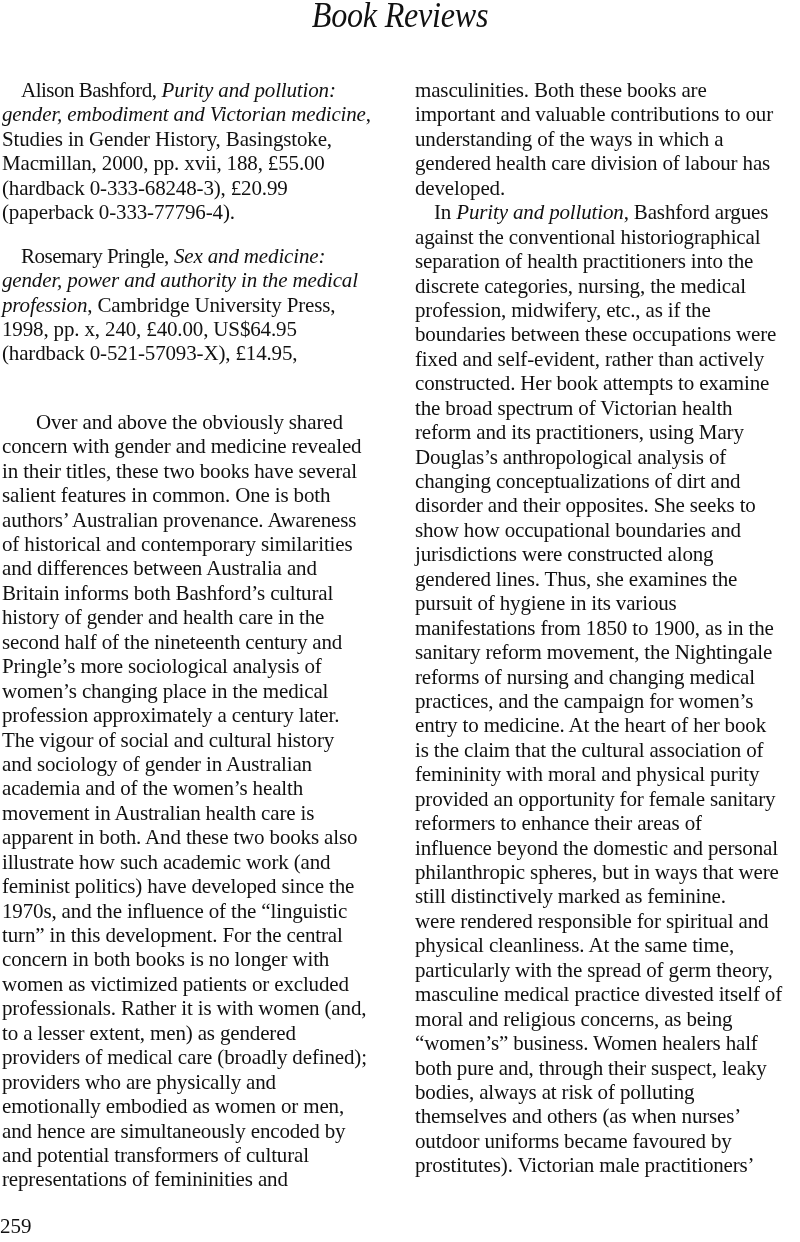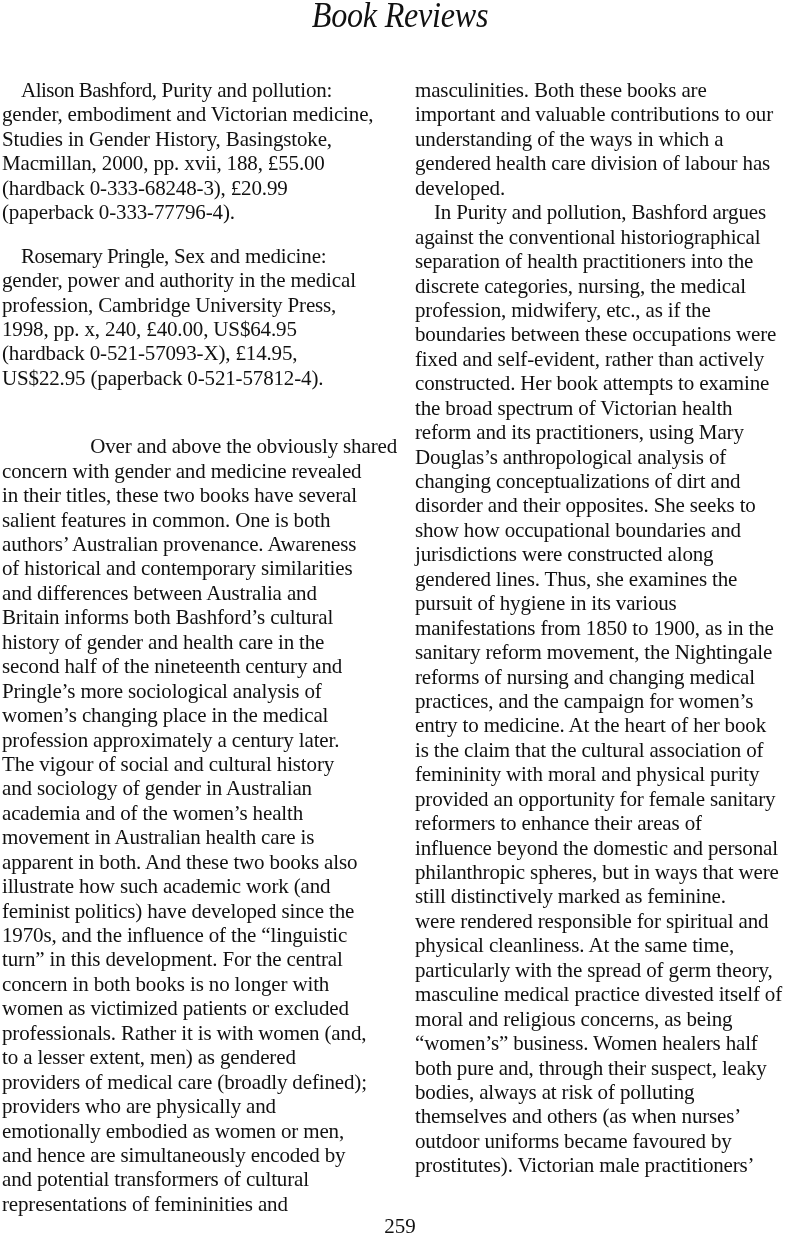--- a/index.html
+++ b/index.html
@@ -34,32 +34,32 @@
       line-height: 24.45px;
       white-space: nowrap;
     }
     .col-left { left: 2px; top: 78px; width: 395px; }
     .col-right { left: 415px; top: 78px; width: 385px; }
     .line {
       display: block;
       height: 24.45px;
       letter-spacing: -0.15px;
     }
-    .indent { padding-left: 34px; text-align: right; }
+    .indent { padding-left: 34px; }
     .indent-sm { padding-left: 19px; }
     .author { font-weight: normal; letter-spacing: -0.5px; }
-    .it { }
+    .it { font-style: italic; }
     .gap-citation { height: 19px; }
     .gap-body { height: 44px; }
     .page-number {
       position: absolute;
       top: 1214px;
       left: 0;
       width: 800px;
-      text-align: center;
+      text-align: left;
       font-size: 21px;
       line-height: 24px;
     }
   </style>
 </head>
 <body>
 
 <div class="page-header">Book Reviews</div>
 
 <div class="column col-left">
@@ -74,21 +74,20 @@
   </div>
 
   <div class="gap-citation"></div>
 
   <div>
     <span class="line indent-sm"><span class="author">Rosemary Pringle,</span><span class="it"> Sex and medicine:</span></span>
     <span class="line it">gender, power and authority in the medical</span>
     <span class="line"><span class="it">profession</span><span>, Cambridge University Press,</span></span>
     <span class="line">1998, pp. x, 240, £40.00, US$64.95</span>
     <span class="line">(hardback 0-521-57093-X), £14.95,</span>
-    <span class="line">US$22.95 (paperback 0-521-57812-4).</span>
   </div>
 
   <div class="gap-body"></div>
 
   <div>
     <span class="line indent">Over and above the obviously shared</span>
     <span class="line">concern with gender and medicine revealed</span>
     <span class="line">in their titles, these two books have several</span>
     <span class="line">salient features in common. One is both</span>
     <span class="line">authors’ Australian provenance. Awareness</span>

